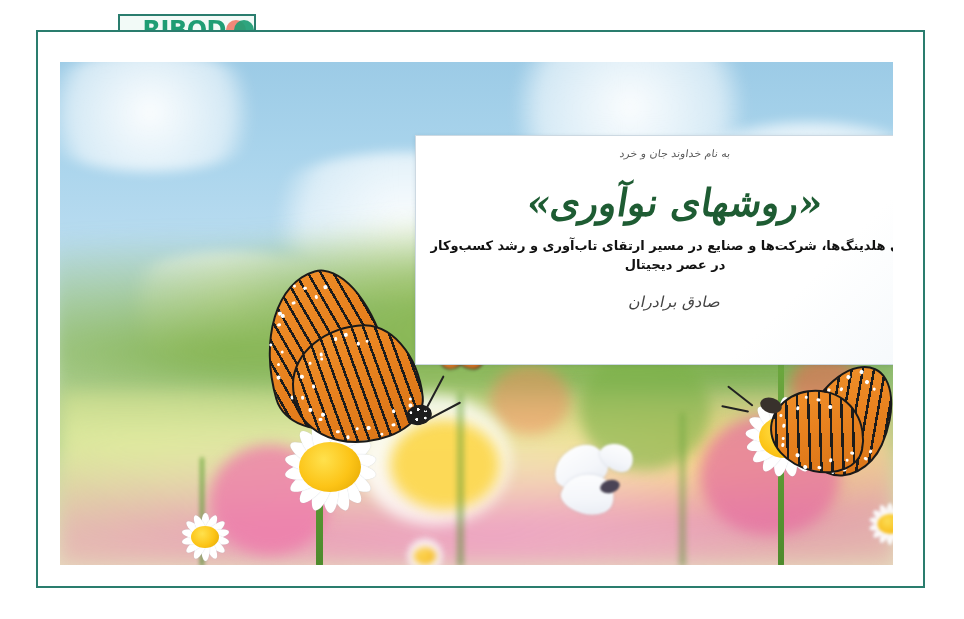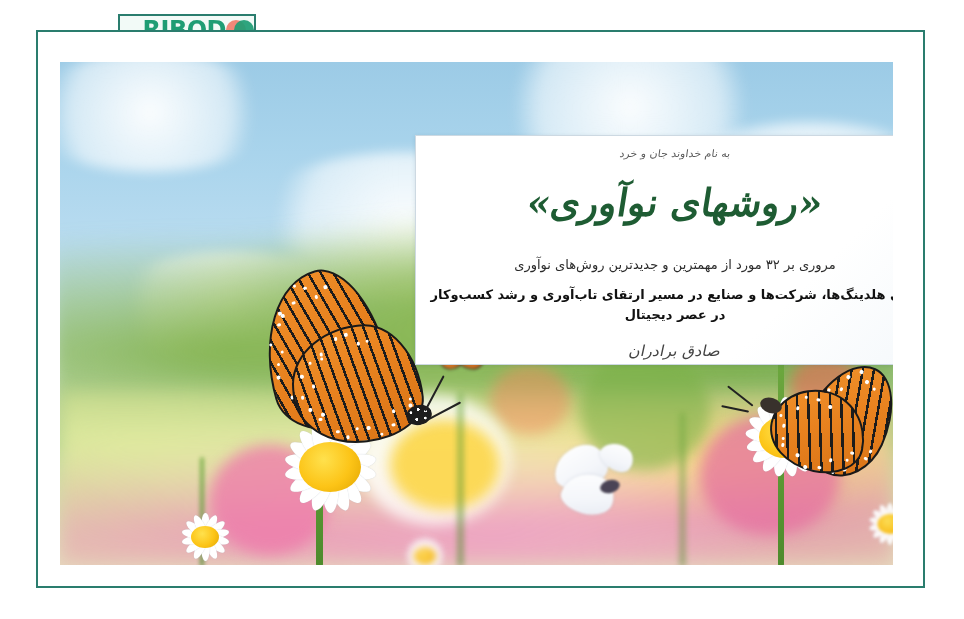--- a/index.html
+++ b/index.html
@@ -646,17 +646,16 @@
         </span>
       </div>
     <div class="bf-body"></div>
     <div class="bf-antenna a1"></div>
     <div class="bf-antenna a2"></div>
   </div>
 
   <div class="card">
     <div class="bismillah">به نام خداوند جان و خرد</div>
     <div class="title">«روشهای نوآوری»</div>
-    <div class="subtitle1">مروری بر ۳۲ مورد از مهمترین و جدیدترین روش‌های نوآوری</div>
     <div class="subtitle2">برای هلدینگ‌ها، شرکت‌ها و صنایع در مسیر ارتقای تاب‌آوری و رشد کسب‌وکار در عصر دیجیتال</div>
     <div class="signature">صادق برادران</div>
   </div>
 </div>
 
 </body></html>

